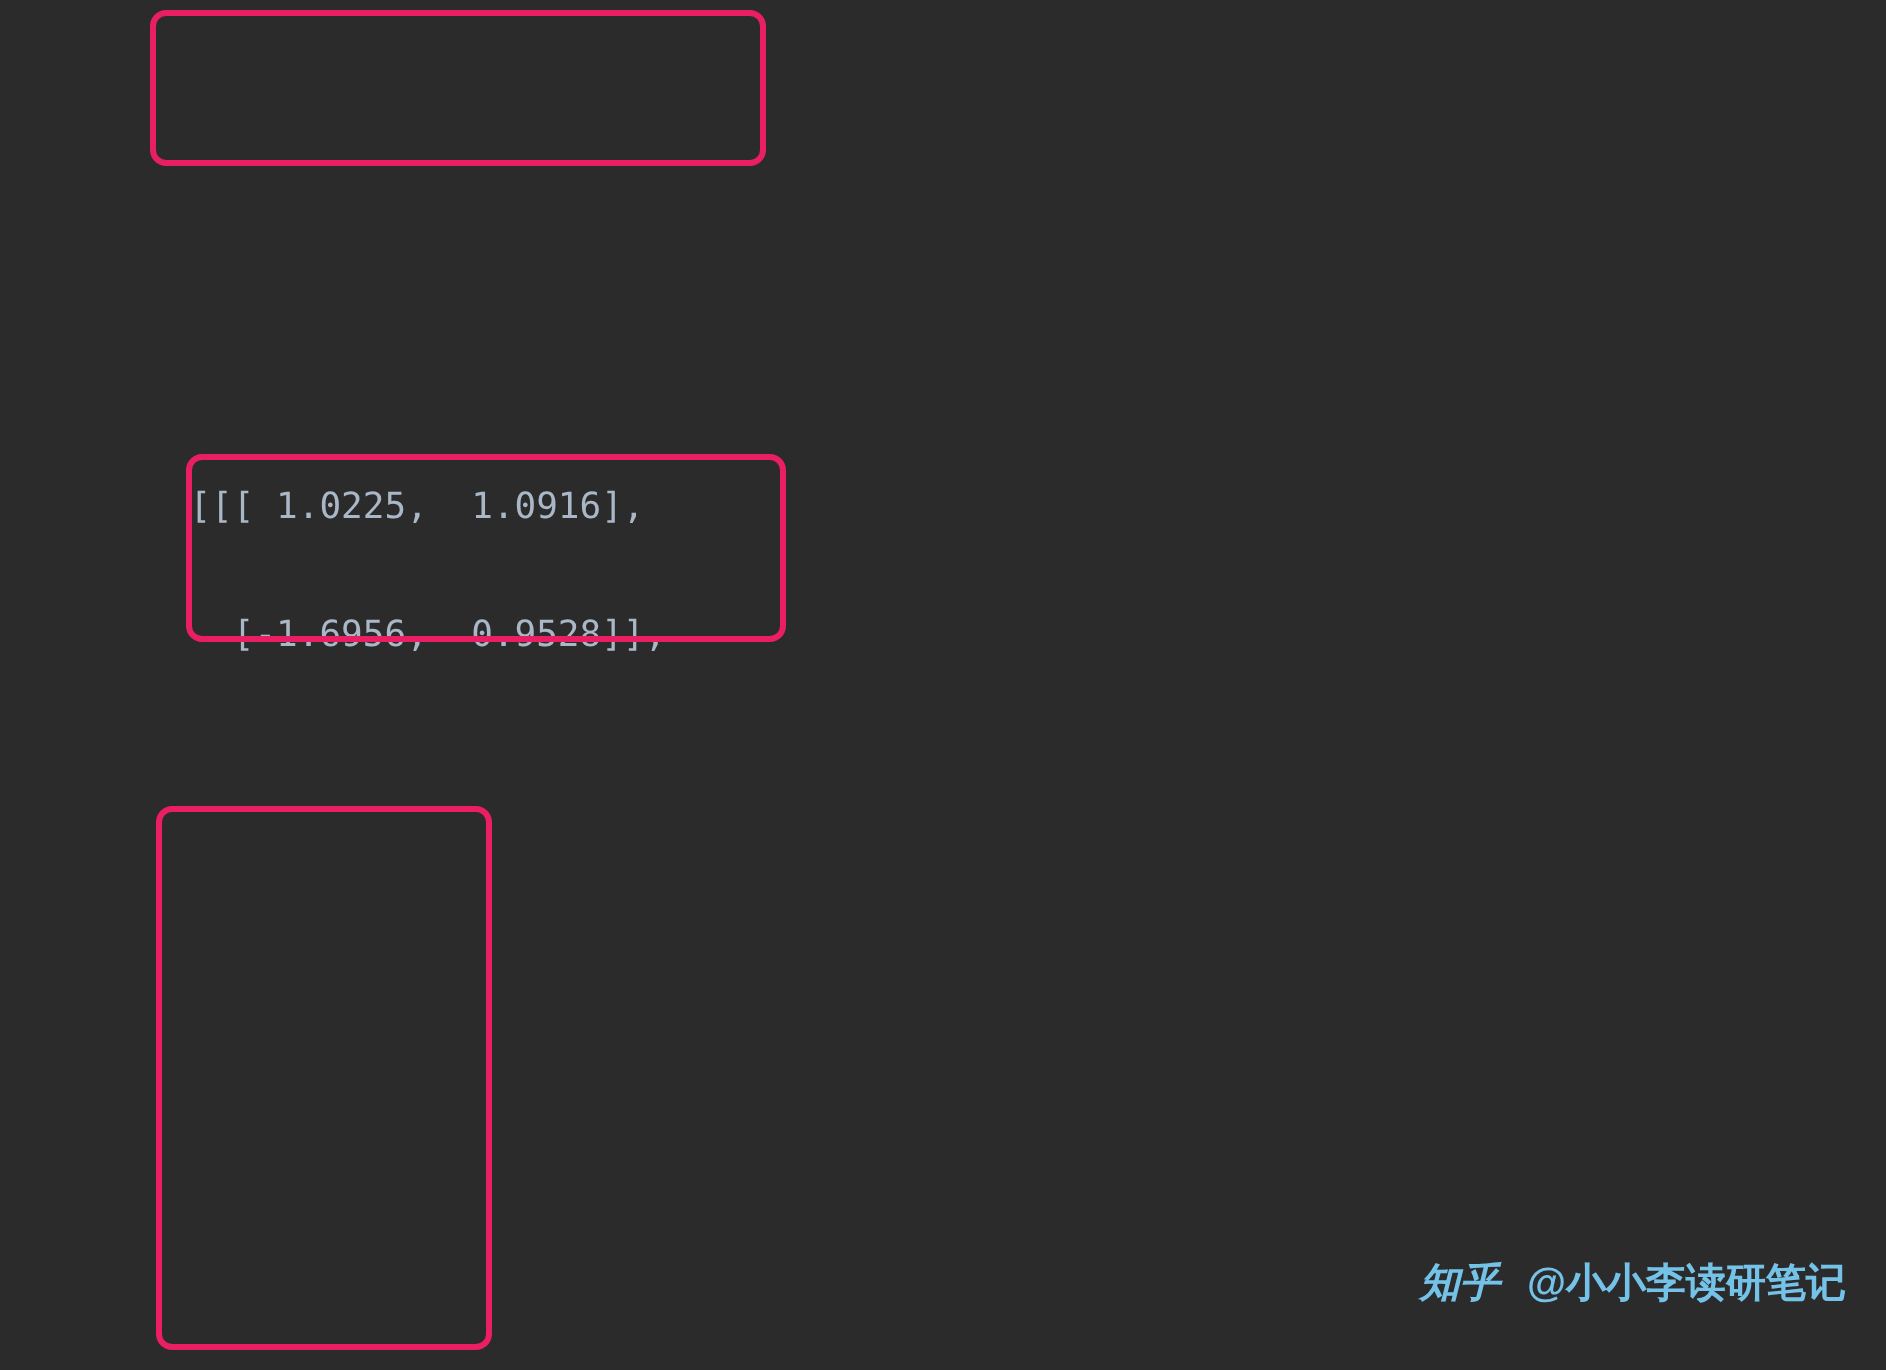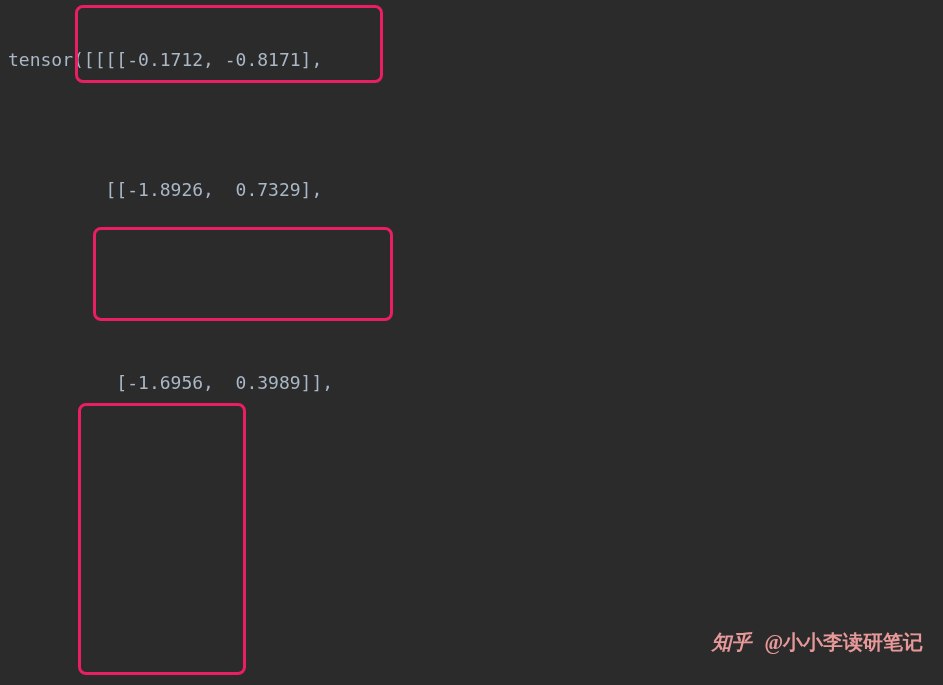--- a/index.html
+++ b/index.html
@@ -55,42 +55,41 @@
       top: 403px;
       left: 78px;
       width: 168px;
       height: 272px;
       pointer-events: none;
     }
     .watermark {
       position: absolute;
       bottom: 25px;
       right: 20px;
-      color: #fca5a5;
-      font-family: Liberation Serif, serif;
+      color: #7dd3fc;
+      font-family: Liberation Sans, sans-serif;
       font-size: 20px;
       font-weight: bold;
       opacity: 0.9;
     }
     .zhihu-logo {
       font-style: italic;
       font-weight: bold;
       margin-right: 8px;
     }
   </style>
 </head>
 <body>
 
 <div class="code-container">
-<span class="line">tensor([[[[-0.1712, -0.8171],</span>
-<span class="line"></span>
-<span class="line">         [[-1.8926,  0.7329],</span>
 <span class="line"></span>
 <span class="line"></span>
-<span class="line">          [-1.6956,  0.3989]],</span>
+<span class="line"></span>
+<span class="line">        [[[ 1.0225,  1.0916],</span>
+<span class="line">          [-1.6956,  0.9528]],</span>
 <span class="line"></span>
 
 
 
 
 
 
 
 
 

